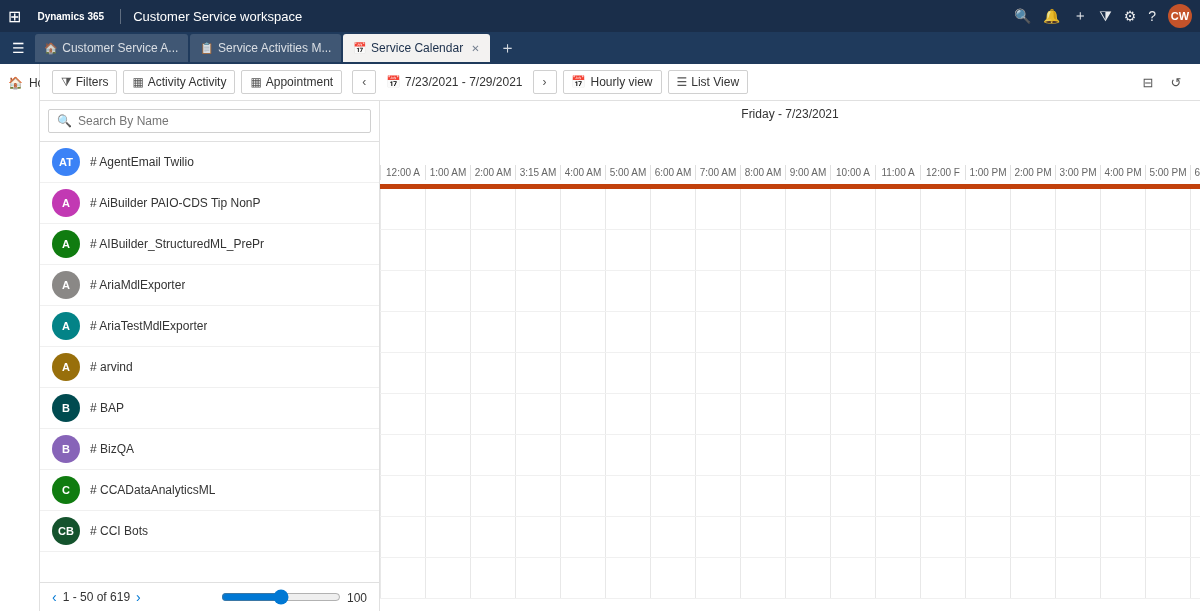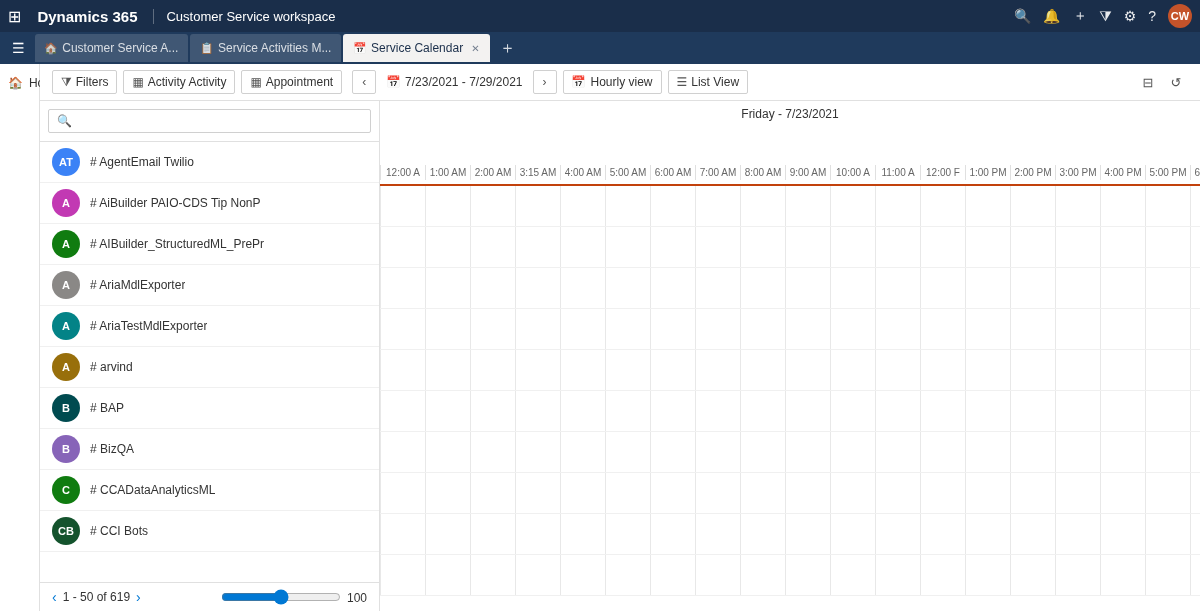--- a/index.html
+++ b/index.html
@@ -14,21 +14,21 @@
       padding: 0 8px;
       gap: 8px;
     }
     .top-nav-grid {
       color: white;
       font-size: 16px;
       cursor: pointer;
     }
     .top-nav-brand {
       color: white;
-      font-size: 15px;
+      font-size: 10px;
       font-weight: 600;
       padding: 0 8px;
     }
     .top-nav-app {
       color: white;
       font-size: 13px;
       padding: 0 12px;
       border-left: 1px solid rgba(255,255,255,0.3);
     }
     .top-nav-spacer { flex: 1; }
@@ -309,21 +309,21 @@
     }
 
     
     .calendar-grid {
       flex: 1;
       display: flex;
       flex-direction: column;
       overflow: hidden;
     }
     .calendar-header {
-      border-bottom: 2px solid #c2410c;
+      border-bottom: 5px solid #c2410c;
       padding: 4px 0;
       background: white;
     }
     .day-label {
       font-size: 12px;
       color: #333;
       font-weight: 500;
       text-align: center;
       padding: 2px 0;
     }
@@ -443,20 +443,21 @@
         <div class="view-icon-btn">↺</div>
       </div>
     </div>
 
     <div class="calendar-container">
 
       <div class="resource-panel">
         <div class="search-box">
           <div class="search-input-wrap">
             <span class="search-icon-inner">🔍</span>
+            <input type="text" placeholder="Search By Name" style="">
           </div>
         </div>
         <div class="resource-list" id="resource-list">
 
         <div class="resource-item">
     <div class="resource-avatar" style="background:#3b82f6">AT</div>
     <span class="resource-name"># AgentEmail Twilio</span>
   </div>
             <div class="resource-item">
     <div class="resource-avatar" style="background:#c239b3">A</div>

